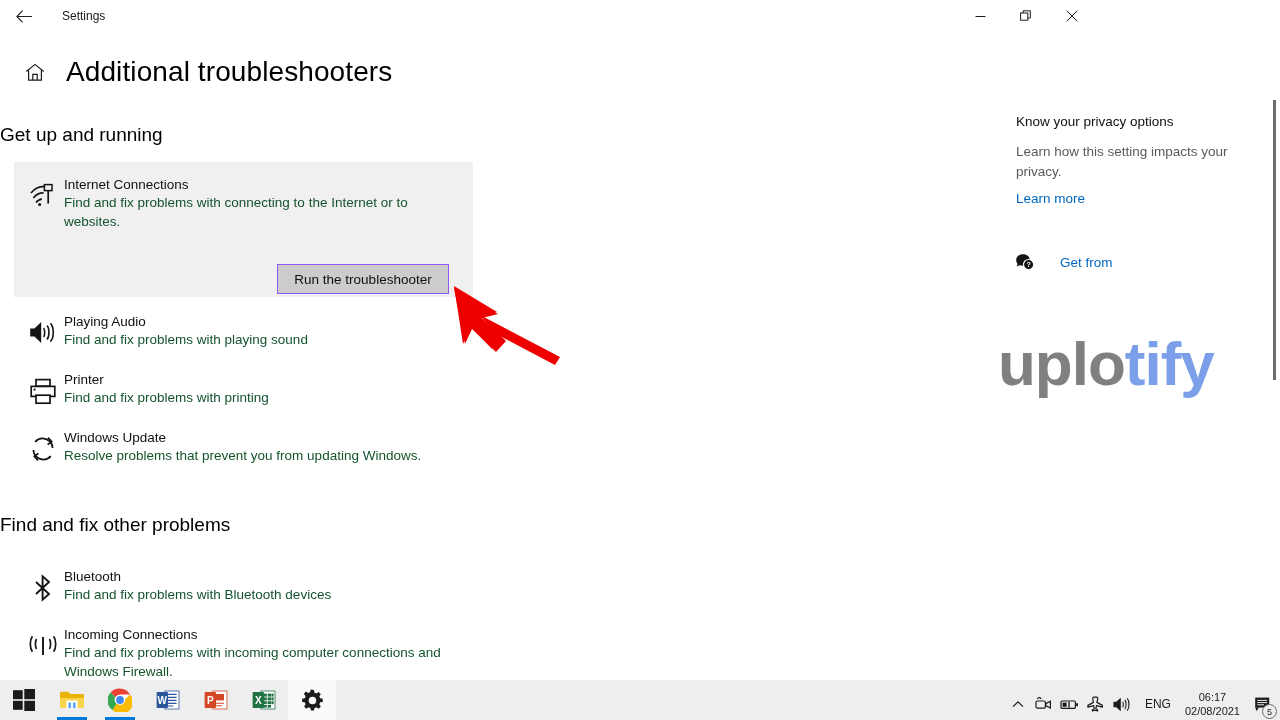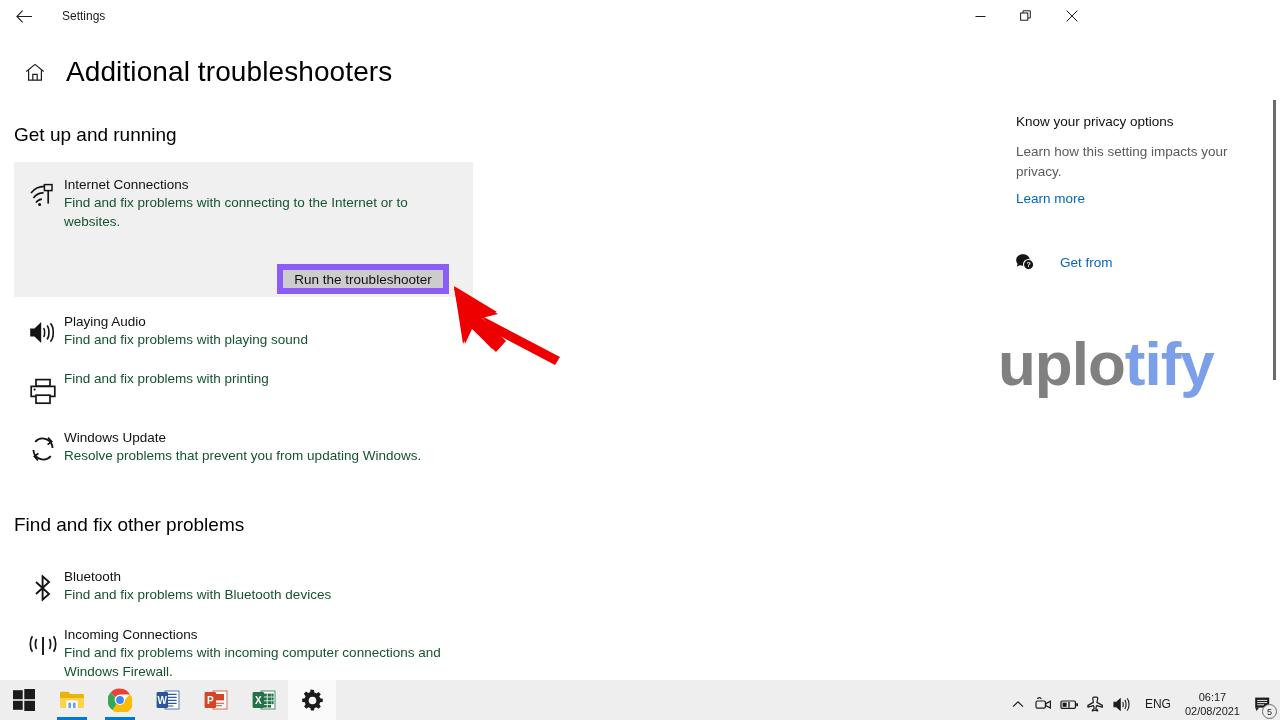--- a/index.html
+++ b/index.html
@@ -46,21 +46,20 @@
     font-size: 28px; font-weight: 400; color: #000000; letter-spacing: 0.1px;
   }
 
   
   .content {
     position: absolute; left: 0; top: 108px; width: 1000px; height: 572px;
     overflow: hidden;
   }
   .section-title {
     font-size: 19px; color: #000; font-weight: 400;
-    margin-left: 14px;
   }
   .sec1-title { position: absolute; left: 0; top: 16px; }
   .sec2-title { position: absolute; left: 0; top: 406px; }
 
   .card {
     position: absolute; left: 14px; top: 54px;
     width: 459px; height: 135px;
     background: #f0f0f0;
   }
   .item {
@@ -79,21 +78,21 @@
   }
   .item-desc {
     font-size: 13.5px; color: #14532d; line-height: 18.5px; padding-top: 1px;
     max-width: 400px;
   }
 
   .run-btn {
     position: absolute; left: 277px; top: 156px;
     width: 172px; height: 30px;
     background: #cccccc;
-    border: 6px solid #8b5cf6;
+    border: 1px solid #8b5cf6;
     font-family: "Liberation Sans", sans-serif;
     font-size: 13.5px; color: #101010;
     display: flex; align-items: center; justify-content: center;
     cursor: pointer;
   }
 
   
   .red-arrow {
     position: absolute; left: 452px; top: 282px;
     width: 110px; height: 85px; pointer-events: none;
@@ -245,20 +244,21 @@
     <div class="item" style="top:261px;">
       <div class="item-icon">
         <svg width="28" height="27" viewBox="0 0 28 27" fill="none" stroke="#141414" stroke-width="1.7">
           <rect x="7.0" y="1.6" width="14.0" height="6.6"></rect>
           <rect x="2.2" y="8.4" width="23.6" height="10.0"></rect>
           <rect x="7.0" y="17.2" width="14.0" height="8.0" fill="#ffffff"></rect>
           <circle cx="5.6" cy="11.6" r="1.1" fill="#141414" stroke="none"></circle>
         </svg>
       </div>
       <div class="item-text">
+        <div class="item-name">Printer</div>
         <div class="item-desc">Find and fix problems with printing</div>
       </div>
     </div>
 
     <div class="item" style="top:319px;">
       <div class="item-icon">
         <svg width="28" height="28" viewBox="0 0 28 28" fill="none" stroke="#141414" stroke-width="1.8">
           <path d="M23.6 13.0A10 10 0 0 0 6.2 6.8"></path>
           <path d="M4.4 15.0A10 10 0 0 0 21.8 21.2"></path>
           <path d="M19.0 2.6L22.6 6.6L18.6 9.6"></path>

